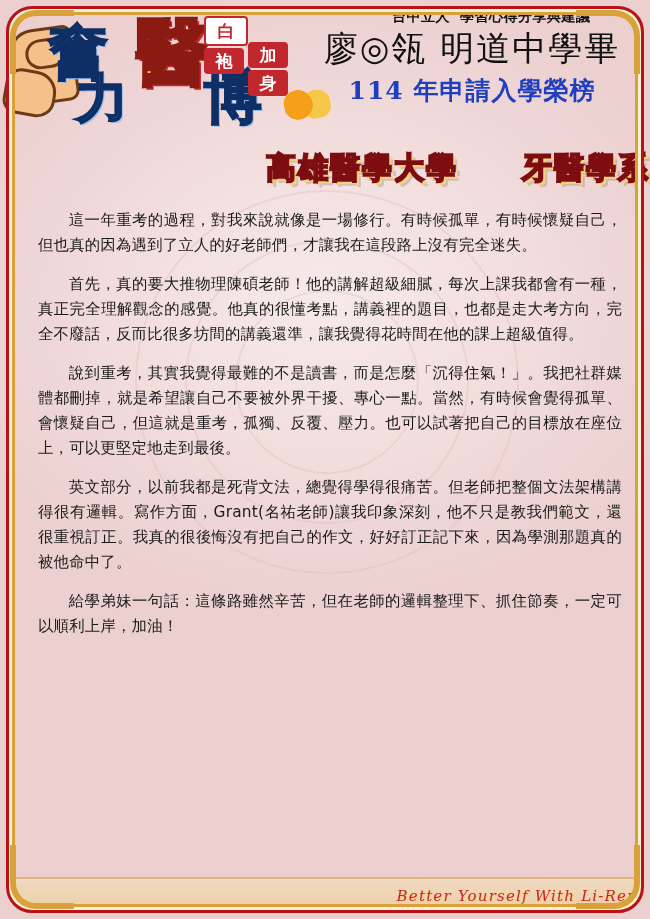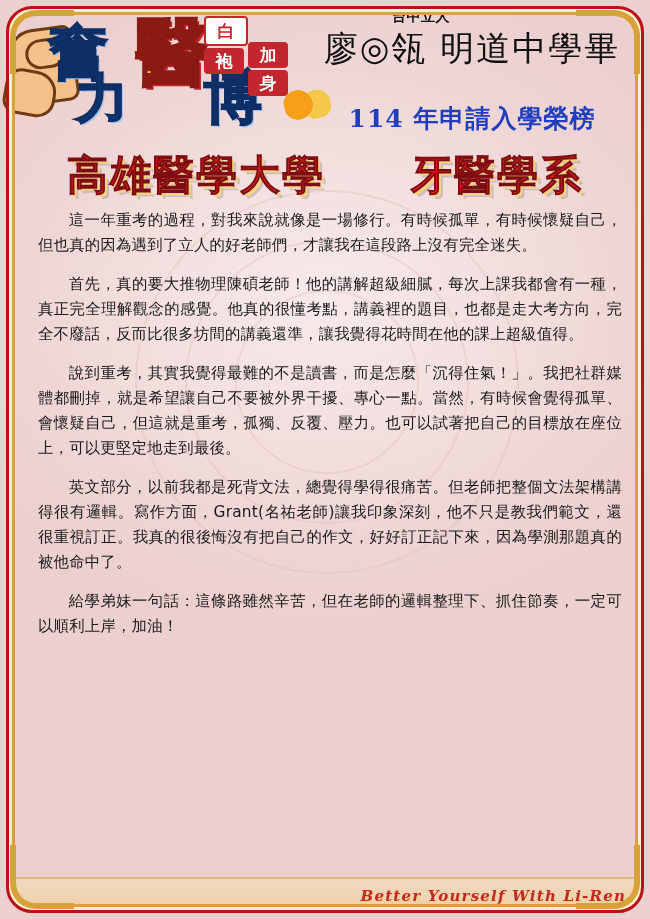--- a/index.html
+++ b/index.html
@@ -86,48 +86,47 @@
   }
   .hdr-name{
     position:absolute;left:298px;top:26px;width:348px;text-align:center;
     font-size:34px;font-weight:normal;color:#111;letter-spacing:2px;
     font-family:"DejaVu Serif","Liberation Serif",serif;
   }
   .hdr-sub{
     position:absolute;left:298px;top:74px;width:348px;text-align:center;
     font-size:25px;font-weight:bold;color:#1f3fbf;letter-spacing:1px;
     font-family:"DejaVu Serif","Liberation Serif",serif;
-    margin-top:28px;
   }
 
   .bigtitle{
-    position:absolute;left:0;top:148px;width:650px;text-align:center;
-    font-size:41px;font-weight:normal;color:#e31e24;
+    position:absolute;left:0;top:148px;width:650px;text-align:right;
+    font-size:30px;font-weight:bold;color:#e31e24;
     -webkit-text-stroke:2px #7d0d10;
     text-shadow:3px 3px 0 #f6d27a, 5px 5px 0 rgba(0,0,0,.15);
     font-family:"DejaVu Serif","Liberation Serif",serif;
     letter-spacing:2px;
     white-space:pre;
   }
 
   
   .body{
     position:absolute;left:30px;top:208px;width:592px;height:660px;
   }
   .para{
     font-size:15.4px;line-height:25px;color:#1a1a1a;
     text-indent:2em;margin:0 0 14px 8px;
     text-align:justify;
     font-family:"DejaVu Sans","Liberation Sans",sans-serif;
     letter-spacing:.2px;
   }
 
   .footer{
-    position:absolute;right:24px;bottom:14px;
-    font-size:15px;font-weight:bold;font-style:italic;color:#c1272d;
+    position:absolute;right:12px;bottom:14px;
+    font-size:15px;font-weight:normal;font-style:italic;color:#c1272d;
     font-family:"DejaVu Serif","Liberation Serif",serif;
     letter-spacing:1.2px;
     text-shadow:1px 1px 0 #f6d27a;
     margin-left:44px;
   }
   .bottomband{
     position:absolute;left:14px;right:14px;bottom:6px;height:34px;
     background:linear-gradient(#f6e3b4,#eccf86);
     border-top:2px solid #d8a13a;border-radius:0 0 20px 20px;opacity:.55;
   }
@@ -158,20 +157,21 @@
       </div>
       <div class="sealbox" style="left:240px;top:32px;">
         <span>加</span>
         <span>身</span>
       </div>
       <div class="swirl"></div>
     </div>
 
     <div class="hdr-line">
       <span>台中立人</span>
+      <span>學習心得分享與建議</span>
     </div>
 
     <div class="hdr-name">廖◎瓴  明道中學畢</div>
     <div class="hdr-sub">114 年申請入學榮榜</div>
   </div>
 
   <div class="bigtitle">高雄醫學大學　　牙醫學系</div>
 
   <div class="body">
     <p class="para">這一年重考的過程，對我來說就像是一場修行。有時候孤單，有時候懷疑自己，但也真的因為遇到了立人的好老師們，才讓我在這段路上沒有完全迷失。</p>

